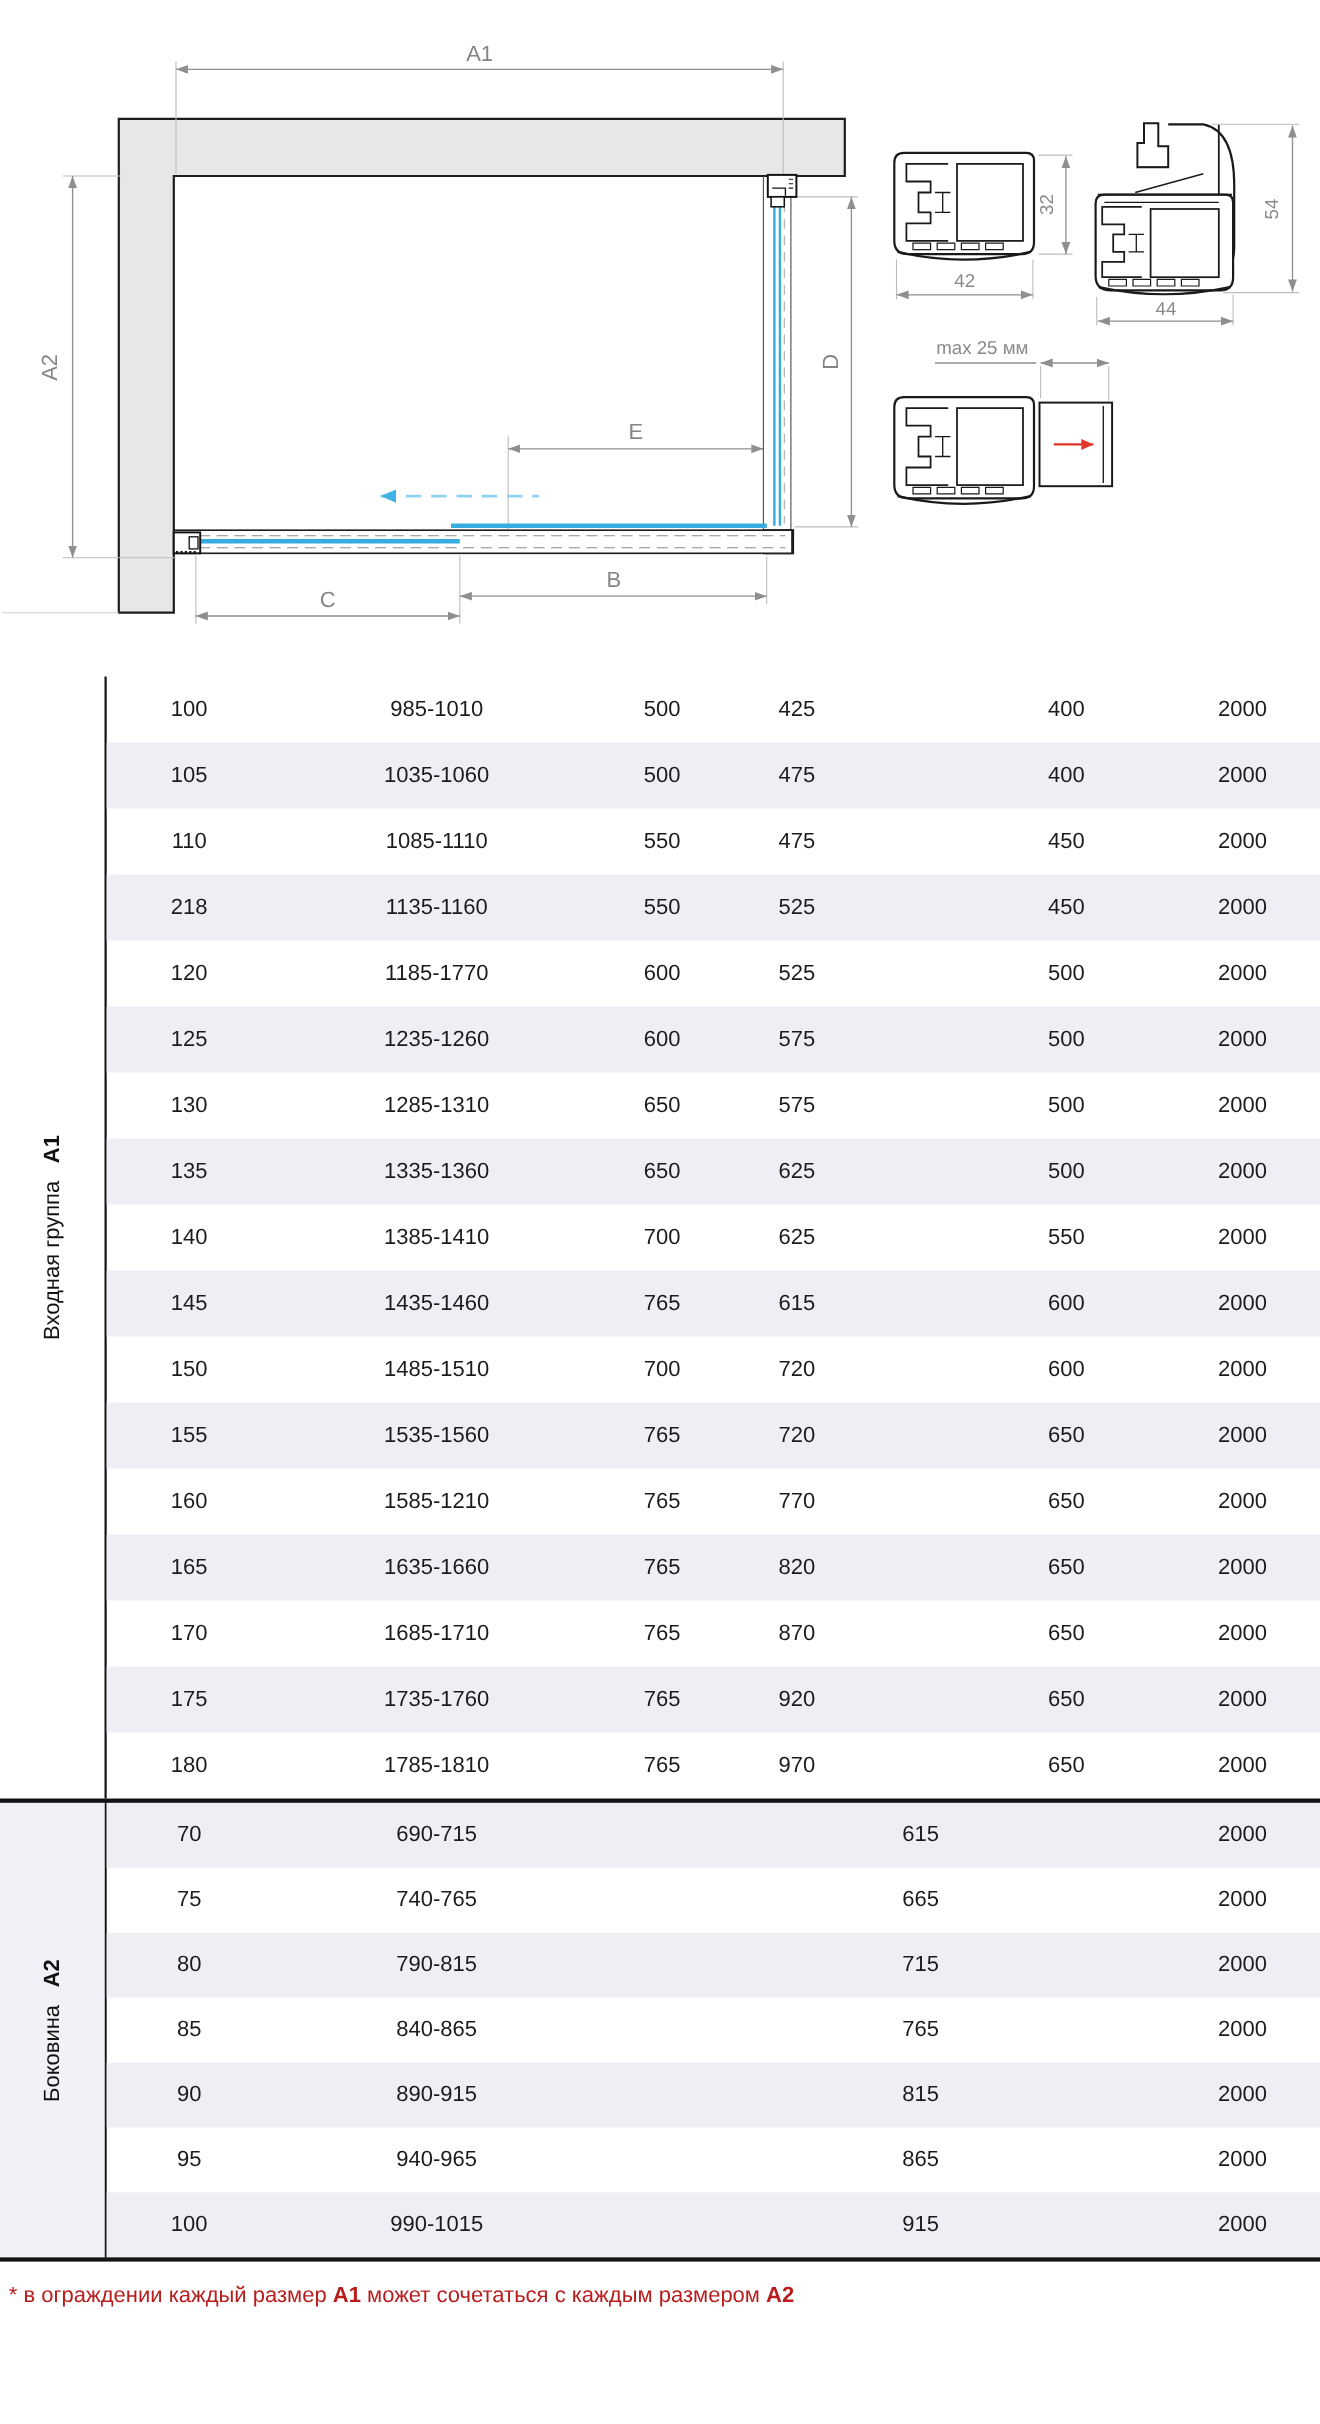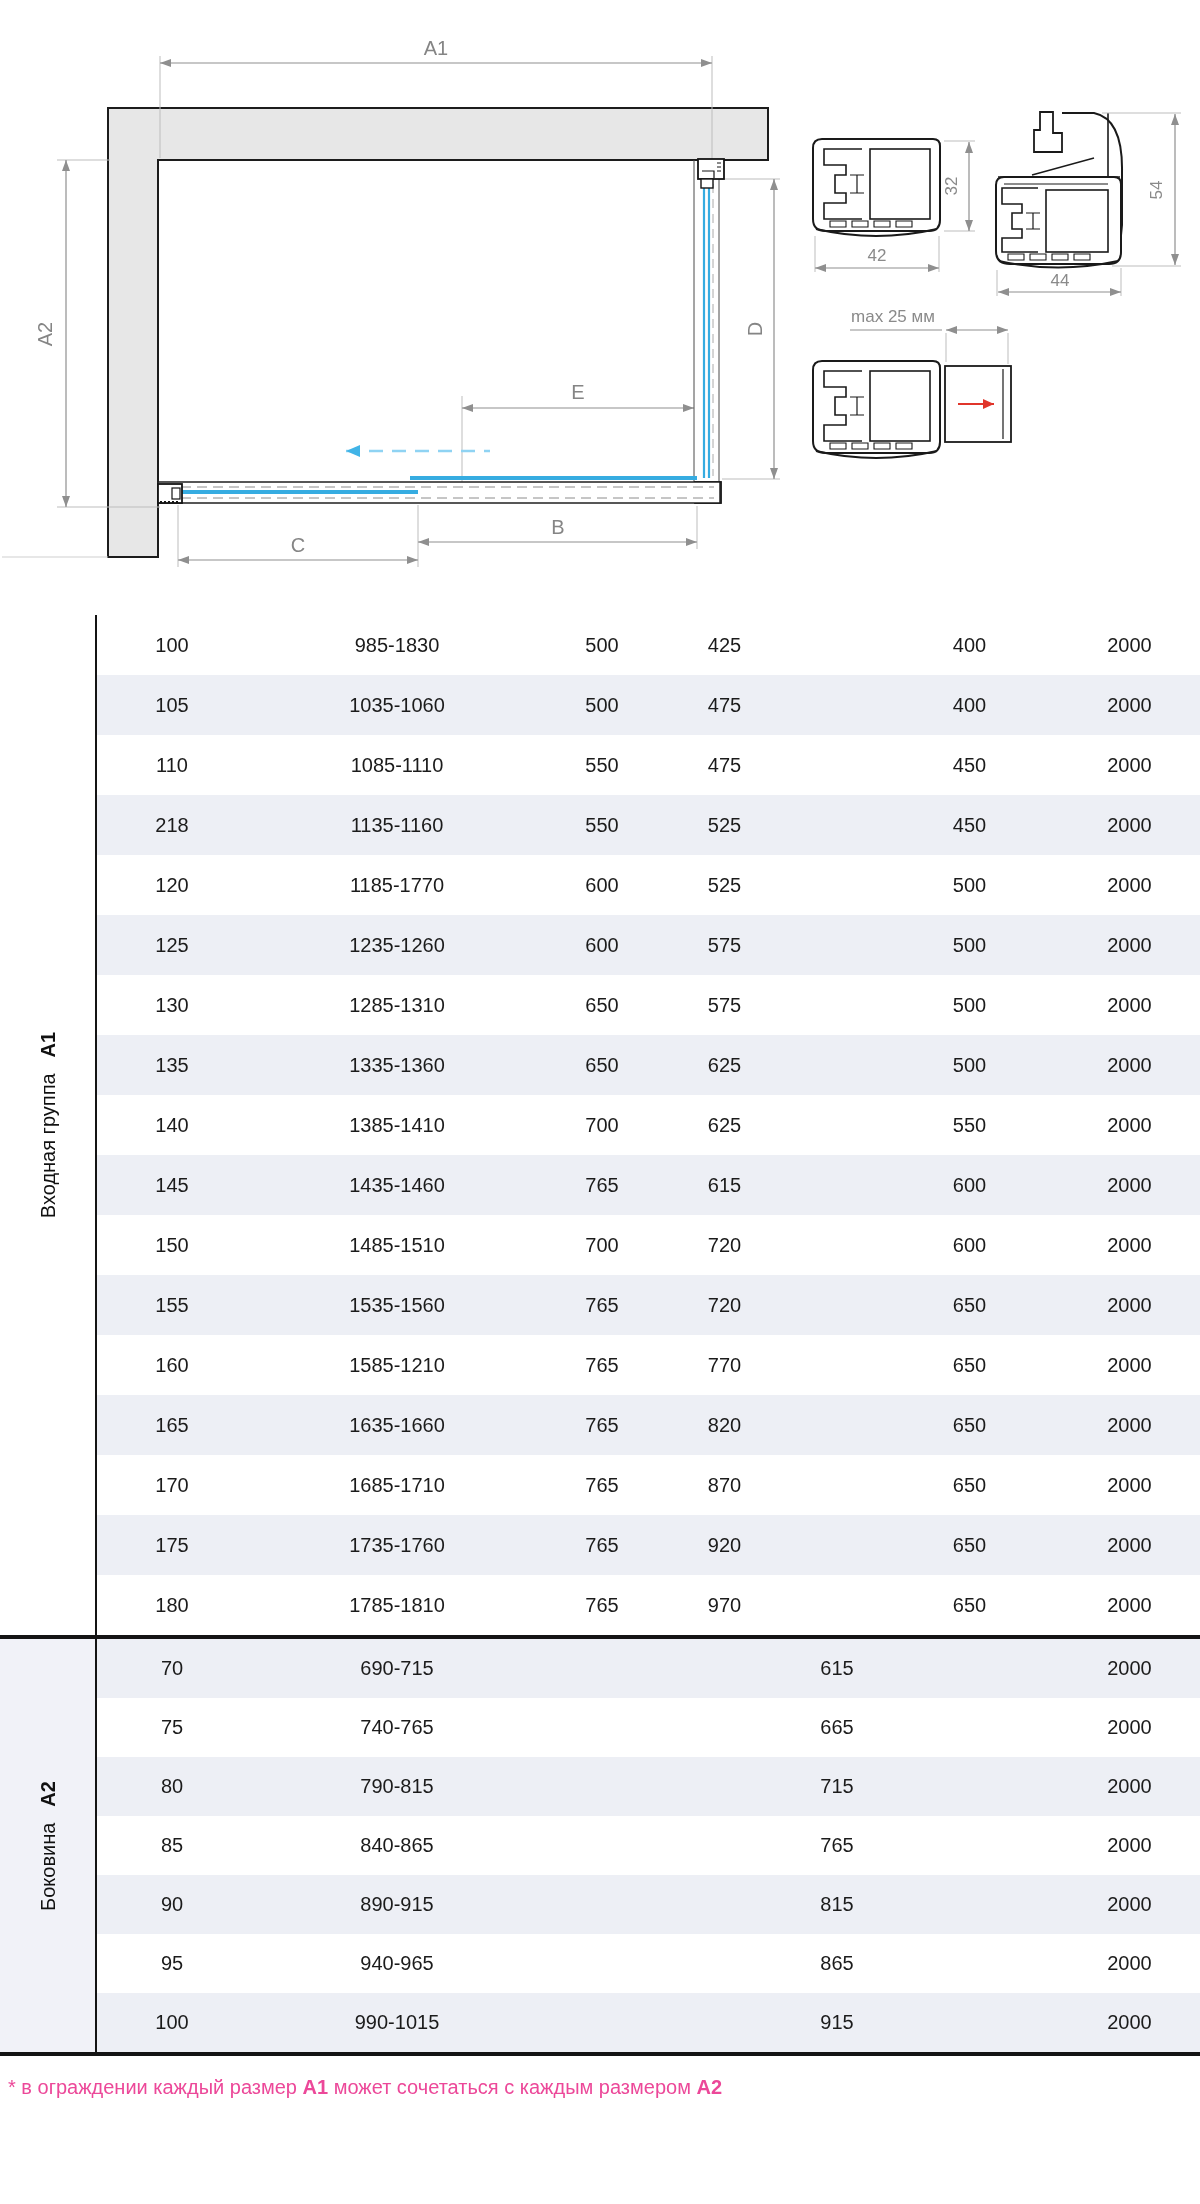--- a/index.html
+++ b/index.html
@@ -18,21 +18,21 @@
           white-space:nowrap;font-size:20px;color:#111;}
   .vlabel b{margin-left:16px;font-weight:700;}
   .rows{flex:1;border-left:2px solid #141414;display:flex;flex-direction:column;}
   .trow{display:grid;grid-template-columns:150px 300px 110px 135px 90px 175px 145px;align-items:center;}
   .section-a1 .trow{height:60px;}
   .section-a2 .trow{height:59px;}
   .section-a1 .trow:nth-of-type(even){background:#edeff5;}
   .section-a2 .trow:nth-of-type(odd){background:#edeff5;}
   .section-a2{border-top:4px solid #141414;border-bottom:4px solid #141414;}
   .cell{text-align:center;font-size:20px;color:#1b1b1b;}
-  .footnote{padding:20px 0 0 8px;font-size:20px;color:#ec4899;}
+  .footnote{padding:20px 0 0 8px;font-size:20px;color:#b91c1c;}
   .footnote b{font-weight:700;}
   svg text{font-family:"Liberation Sans",sans-serif;}
   .dimtext{fill:#858585;font-size:20px;}
   .smalldim{fill:#8a8a8a;font-size:17px;}
 </style>
 </head>
 <body>
 
 <div class="diagram-wrap">
 <svg width="1200" height="615" viewBox="0 0 1200 615">
@@ -181,21 +181,21 @@
   <div class="section section-a1">
     <div class="labelcol">
       <div class="vlabel">
         <span>Входная группа</span><b>А1</b>
       </div>
     </div>
     <div class="rows">
 
         <div class="trow">
           <div class="cell">100</div>
-          <div class="cell">985-1830</div>
+          <div class="cell">985-1010</div>
           <div class="cell">500</div>
           <div class="cell">425</div>
           <div class="cell"></div>
           <div class="cell">400</div>
           <div class="cell">2000</div>
         </div>
 
         <div class="trow">
           <div class="cell">105</div>
           <div class="cell">1035-1060</div>

